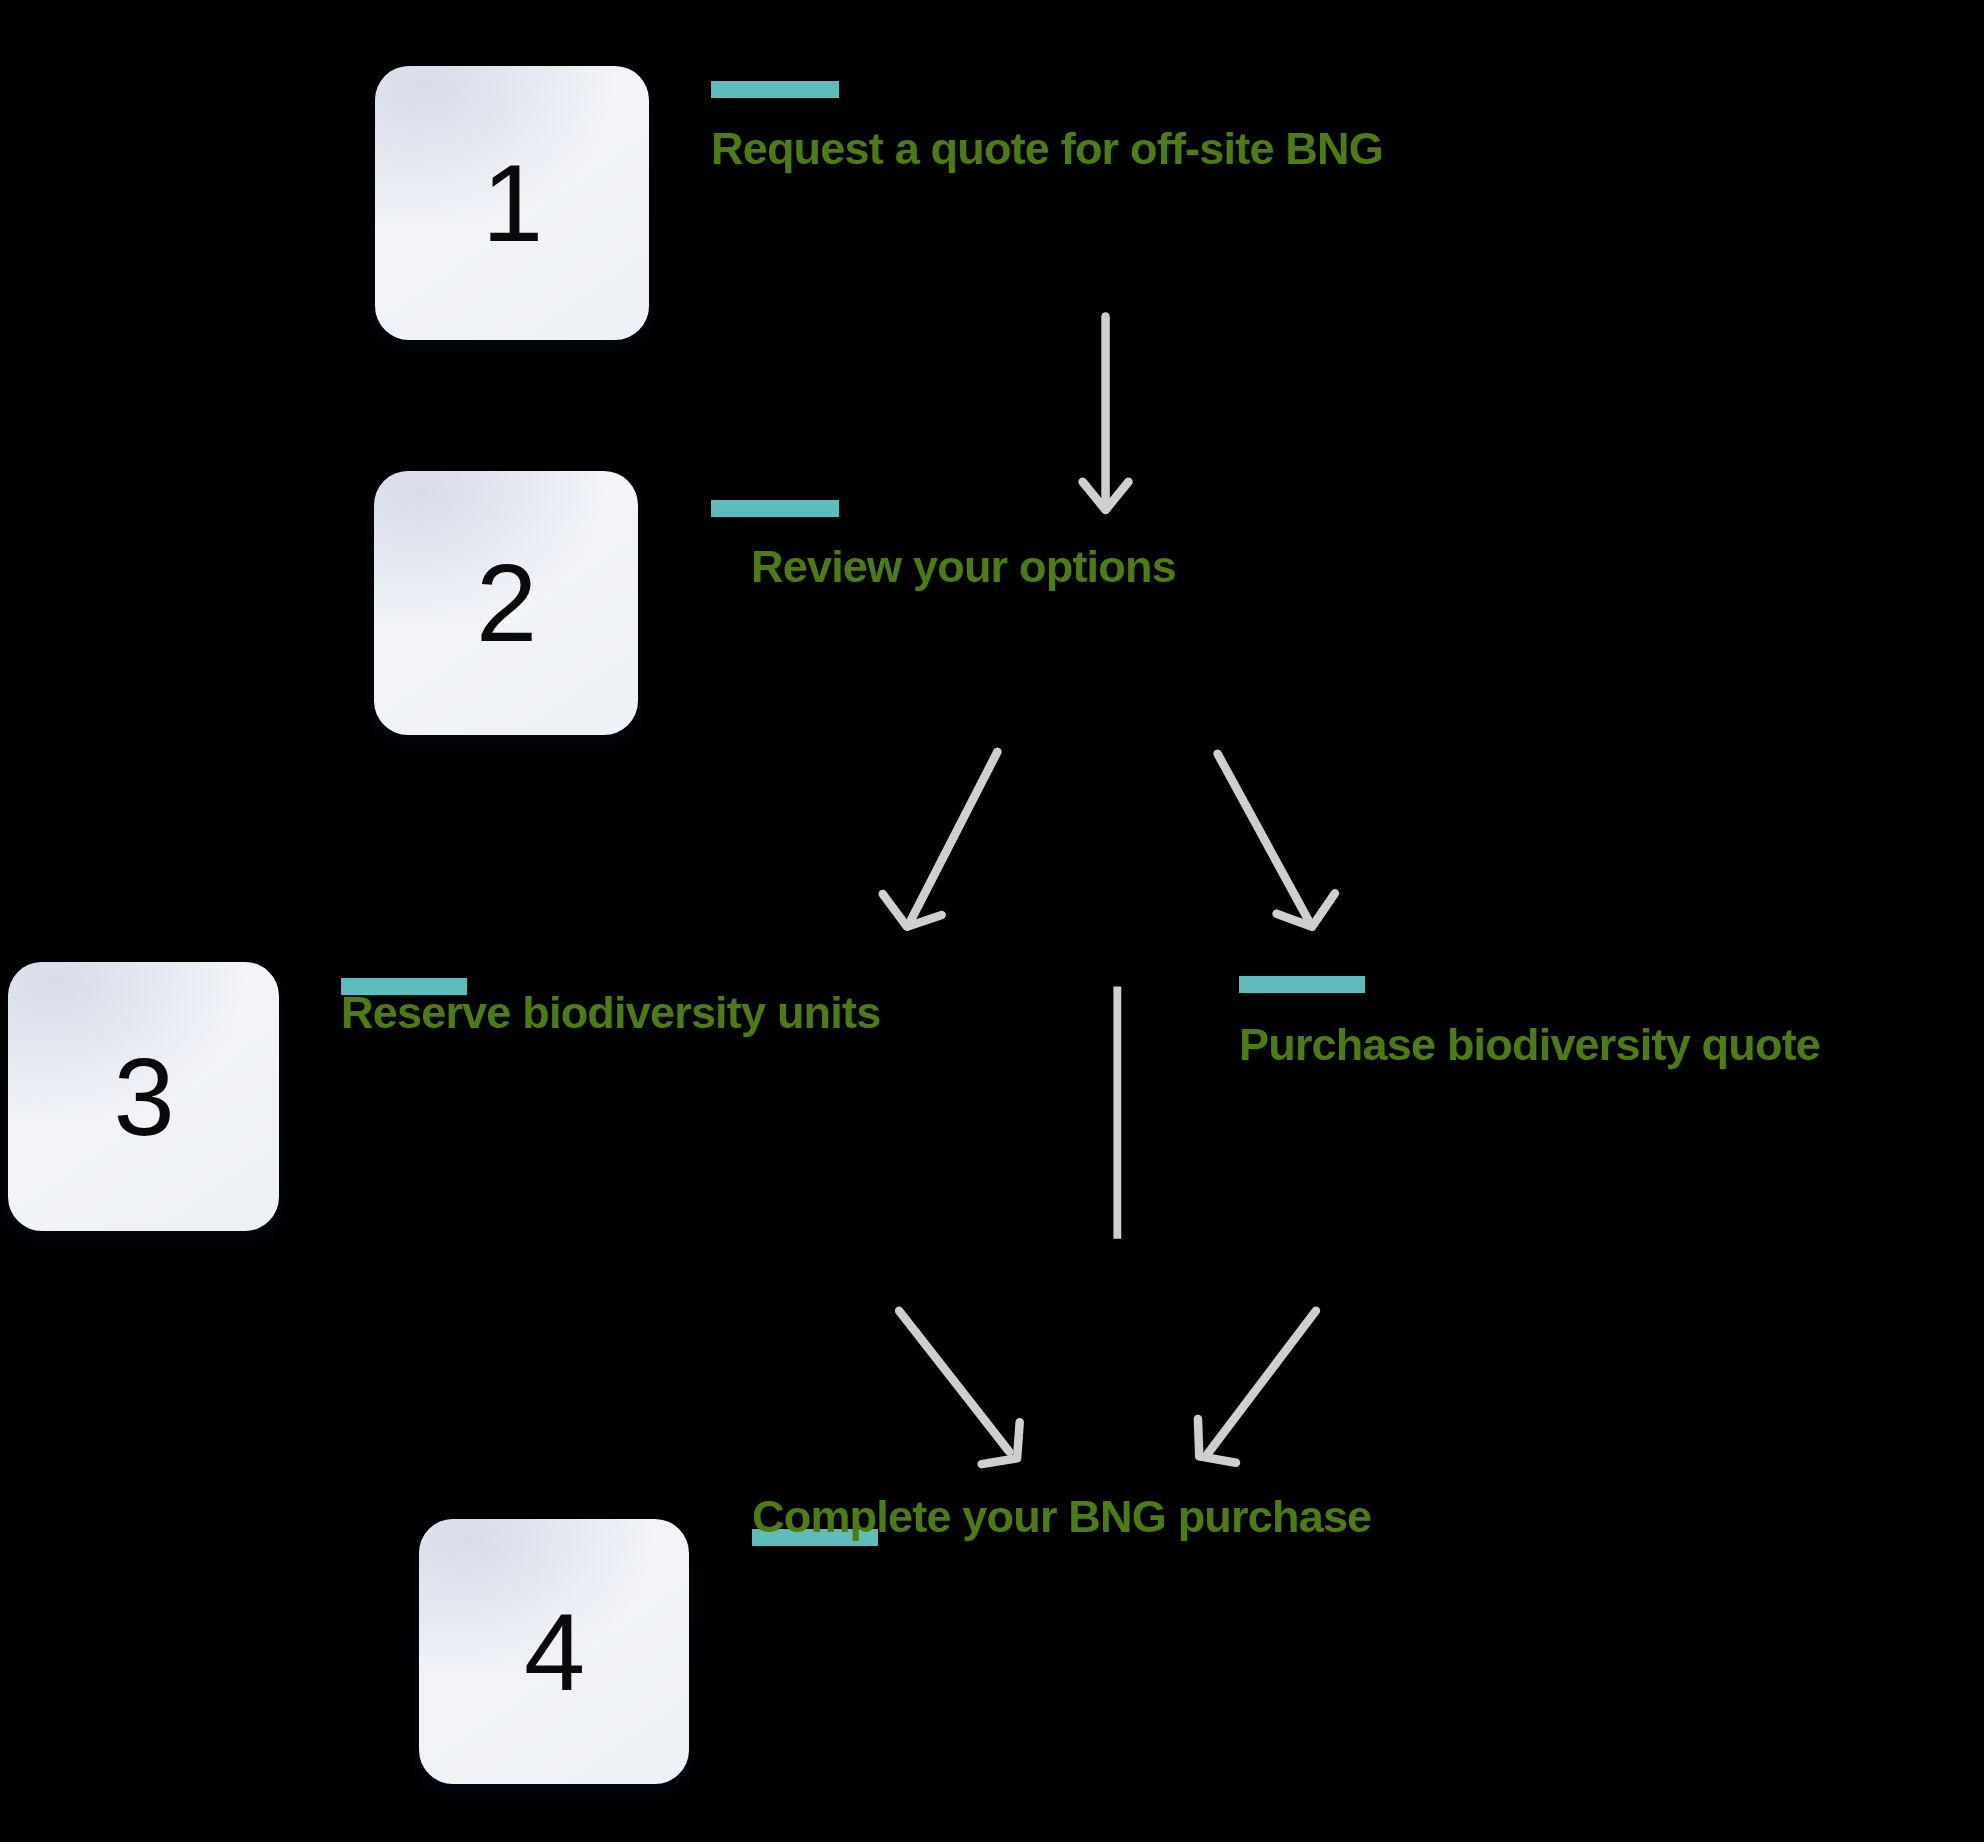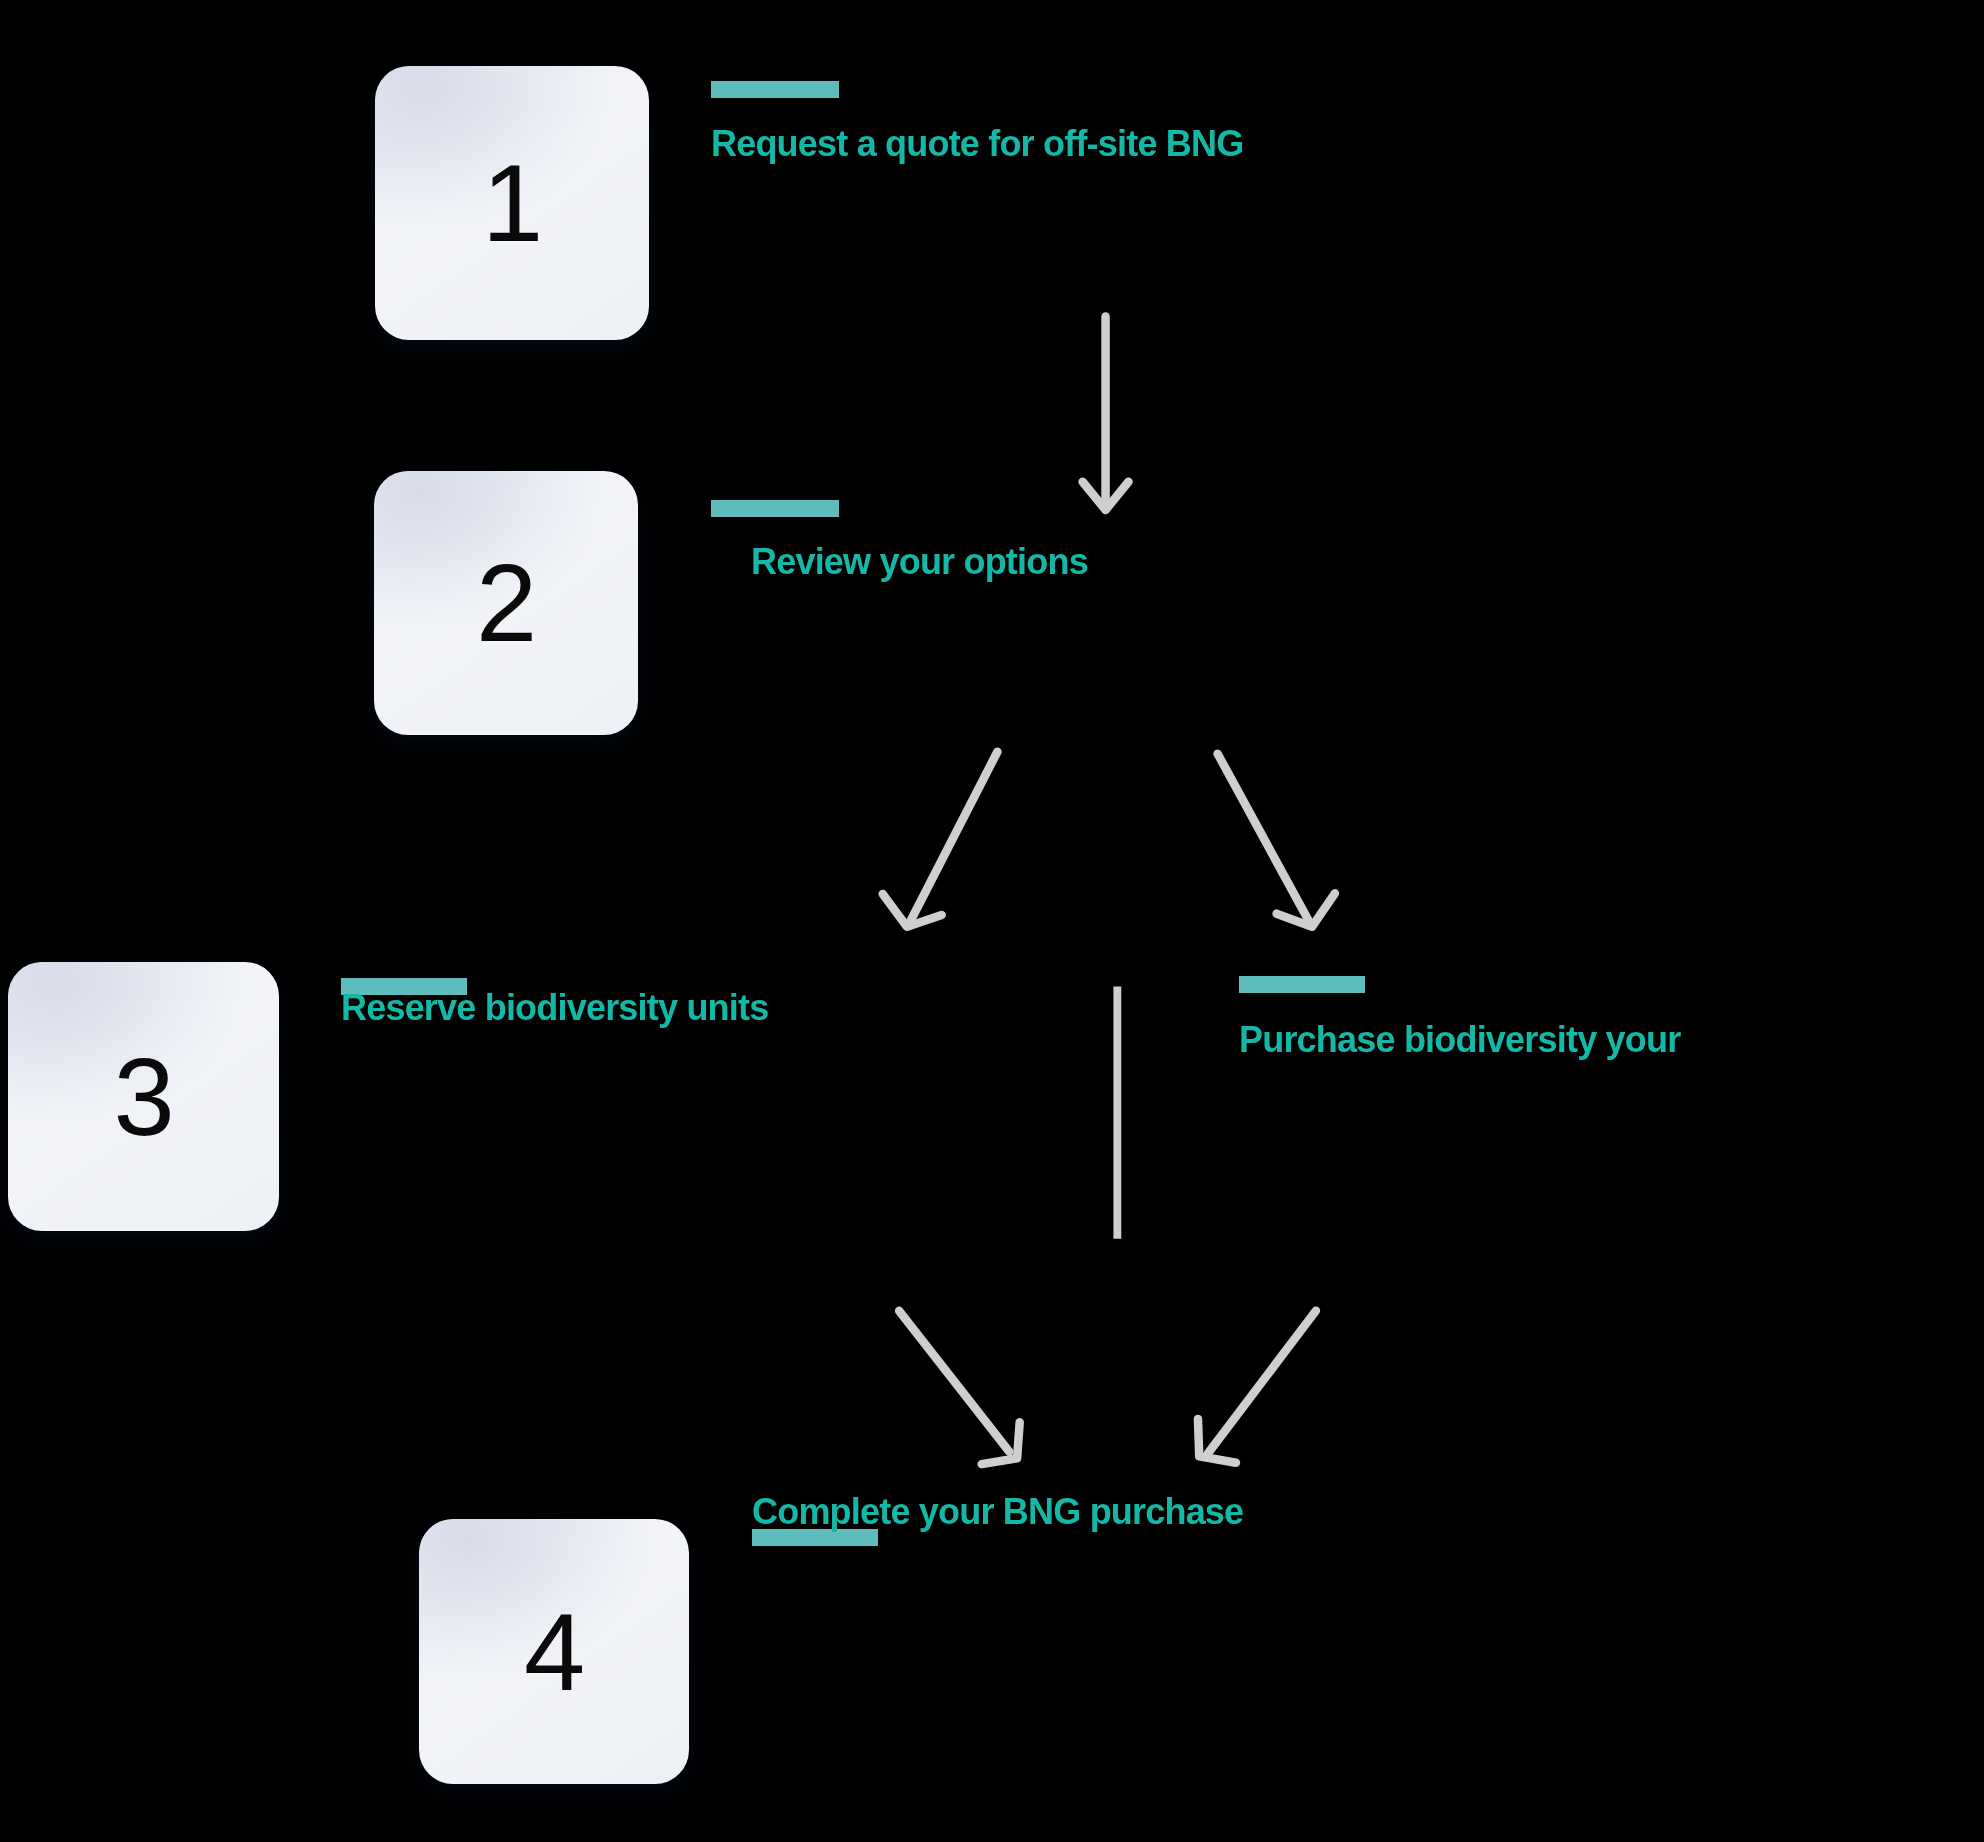--- a/index.html
+++ b/index.html
@@ -62,23 +62,23 @@
   #bar-2 { left: 711px; top: 500px;  width: 128px; }
   #bar-3 { left: 341px;  top: 978px; width: 126px; }
   #bar-4 { left: 1239px; top: 976px; width: 126px; }
   #bar-5 { left: 752px; top: 1529px; width: 126px; }
 
   
   .step-heading {
     position: absolute;
     font-family: "Liberation Sans", sans-serif;
     font-weight: 700;
-    font-size: 36px;
+    font-size: 45px;
     line-height: 1.08;
-    color: #14b8a6;
+    color: #4d7c0f;
     white-space: nowrap;
     letter-spacing: -0.8px;
   }
   #head-1 { left: 711px; top: 125px;  }
   #head-2 { left: 751px; top: 543px;  }
   #head-3 { left: 341px;  top: 989px; }
   #head-4 { left: 1239px; top: 1021px; }
   #head-5 { left: 752px; top: 1493px; }
 
   
@@ -155,21 +155,21 @@
   <div class="accent-bar" id="bar-2"></div>
   <div class="step-heading" id="head-2">Review your options</div>
 
   <div class="step-box" id="box-3">
     <span class="step-num">3</span>
   </div>
   <div class="accent-bar" id="bar-3"></div>
   <div class="step-heading" id="head-3">Reserve biodiversity units</div>
 
   <div class="accent-bar" id="bar-4"></div>
-  <div class="step-heading" id="head-4">Purchase biodiversity your</div>
+  <div class="step-heading" id="head-4">Purchase biodiversity quote</div>
 
   <div class="step-box" id="box-4">
     <span class="step-num">4</span>
   </div>
   <div class="accent-bar" id="bar-5"></div>
   <div class="step-heading" id="head-5">Complete your BNG purchase</div>
 
 </div>
 
 

